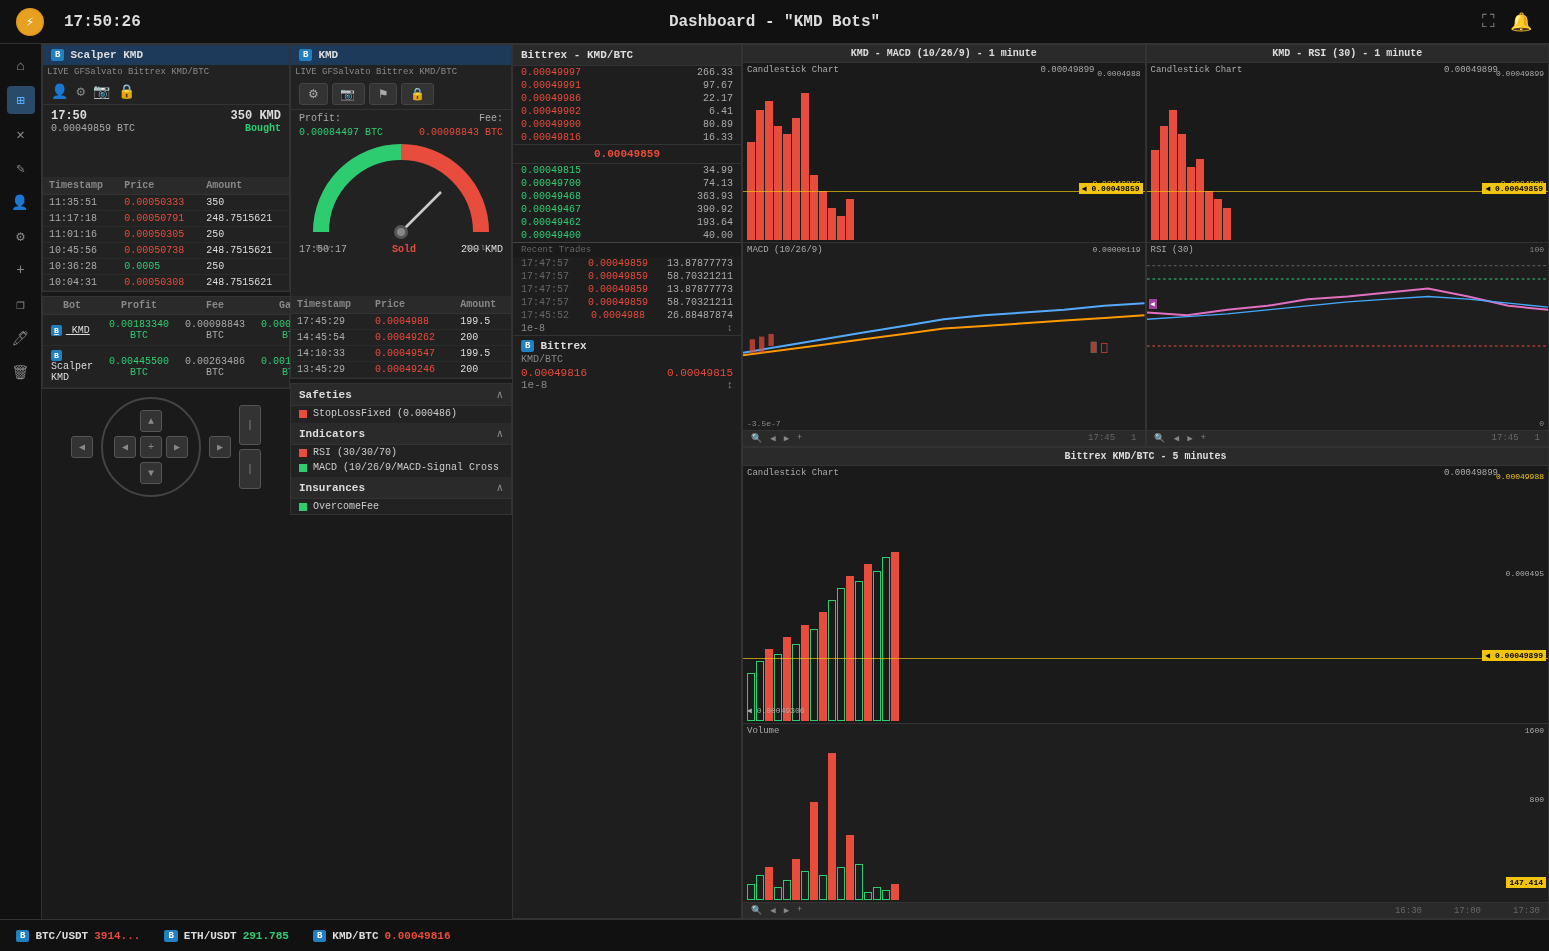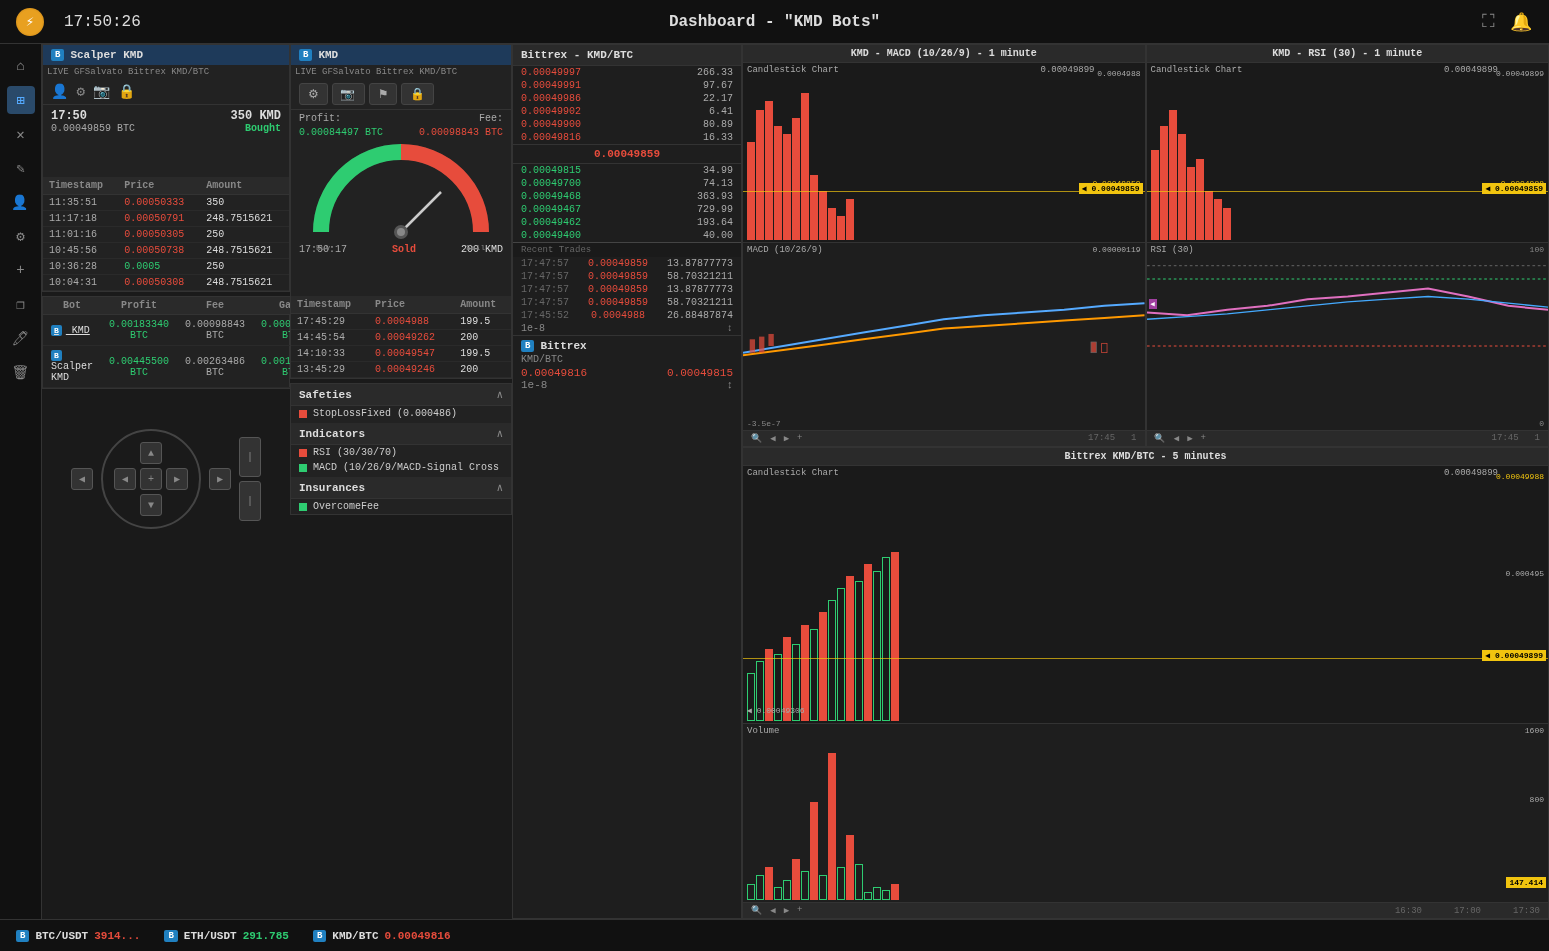--- a/index.html
+++ b/index.html
@@ -25,21 +25,21 @@
     }
     #topbar .logo {
       width: 28px; height: 28px;
       background: radial-gradient(circle, #e8a020 60%, #b07010 100%);
       border-radius: 50%;
       display: flex; align-items: center; justify-content: center;
       color: #fff; font-weight: bold; font-size: 14px;
       margin-right: 20px;
     }
     #topbar .time {
-      font-size: 16px; color: #ddd; font-weight: normal;
+      font-size: 16px; color: #ddd; font-weight: bold;
     }
     #topbar .title {
       position: absolute; left: 50%; transform: translateX(-50%);
       font-size: 16px; color: #ddd; font-weight: bold;
     }
     #topbar .icons-right {
       margin-left: auto;
       display: flex; gap: 16px; align-items: center;
     }
 
@@ -443,21 +443,21 @@
     </tr>
             <tr>
       <td style="color:#aaa;">10:04:31</td>
       <td class="red">0.00050308</td>
       <td style="color:#ddd;">248.7515621</td>
     </tr>
           </tbody>
       </table>
     </div>
 
-    <div id="bottom-left" style="margin-top:auto;gap:32px;">
+    <div id="bottom-left" style="margin-top:auto;">
       <div style="background:#222;border:1px solid #333;margin-top:4px;">
         <table class="summary-table">
           <thead>
             <tr>
               <th>Bot</th>
               <th>Profit</th>
               <th>Fee</th>
               <th>Gain</th>
             </tr>
           </thead>
@@ -653,21 +653,21 @@
         <div class="orderbook-row">
       <span class="green">0.00049700</span>
       <span style="color:#aaa;">74.13</span>
     </div>
         <div class="orderbook-row">
       <span class="green">0.00049468</span>
       <span style="color:#aaa;">363.93</span>
     </div>
         <div class="orderbook-row">
       <span class="green">0.00049467</span>
-      <span style="color:#aaa;">729.99</span>
+      <span style="color:#aaa;">390.92</span>
     </div>
         <div class="orderbook-row">
       <span class="green">0.00049462</span>
       <span style="color:#aaa;">193.64</span>
     </div>
         <div class="orderbook-row">
       <span class="green">0.00049400</span>
       <span style="color:#aaa;">40.00</span>
     </div>
       </div>

